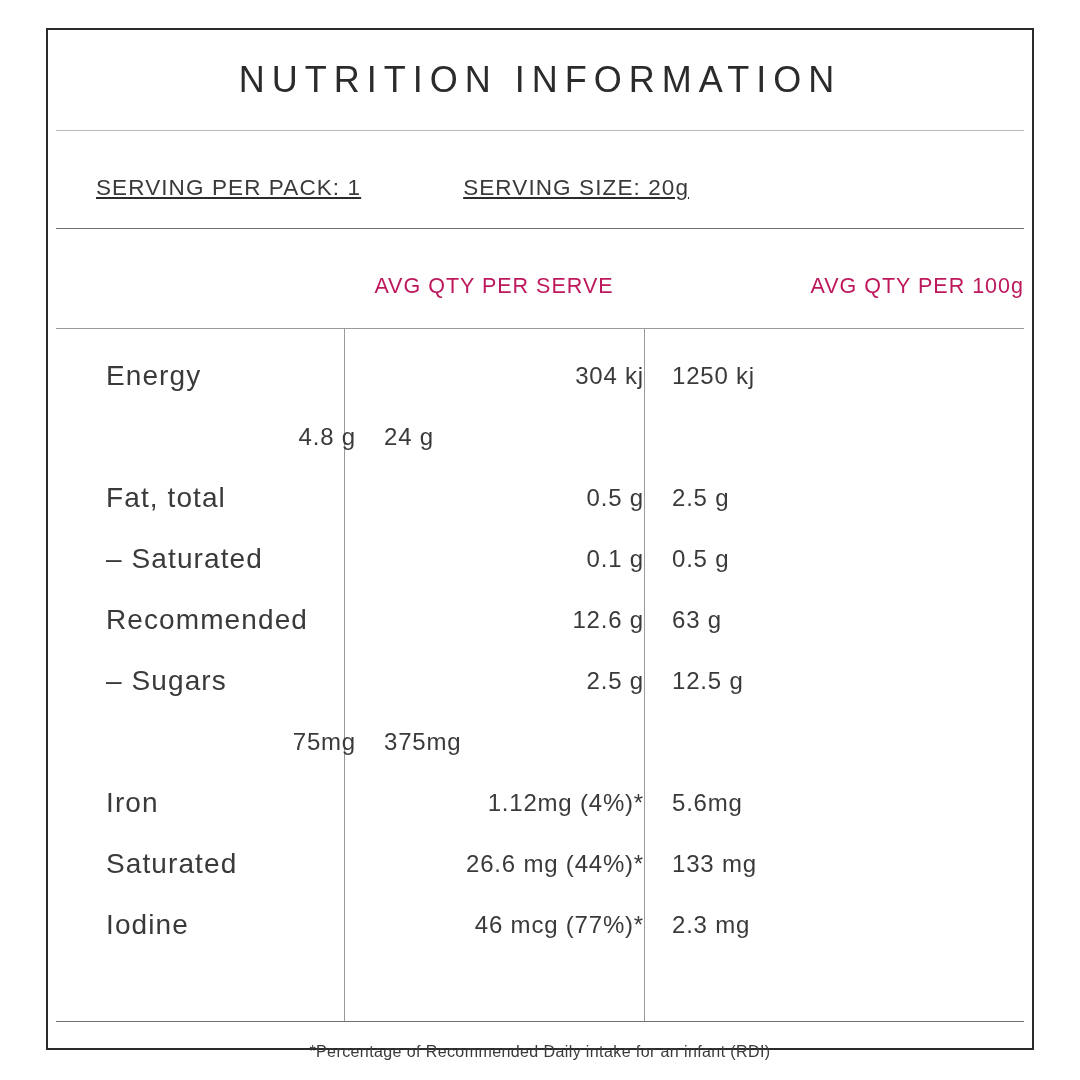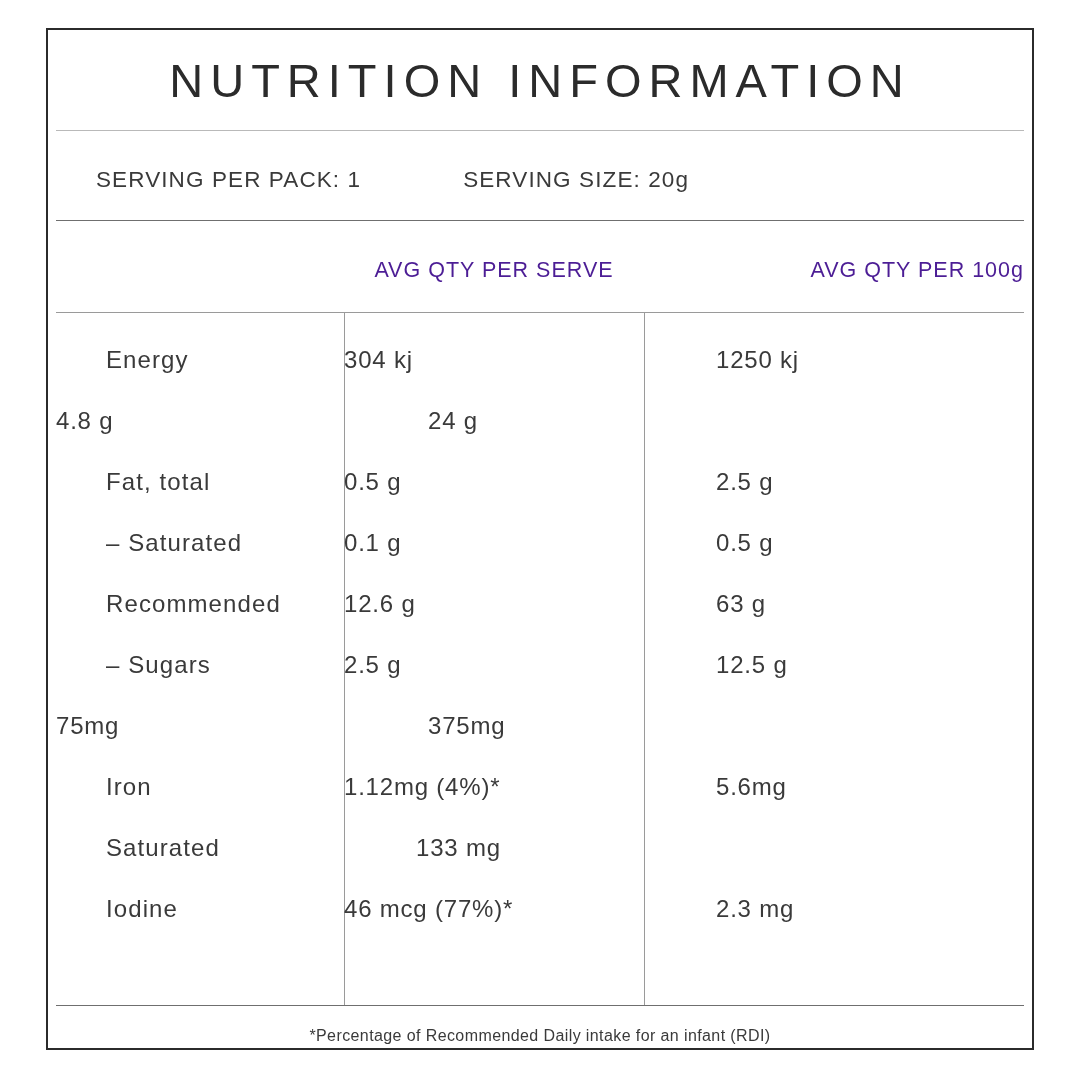--- a/index.html
+++ b/index.html
@@ -29,36 +29,37 @@
   
   .title-row {
     height: 100px;
     display: flex;
     align-items: center;
     justify-content: center;
     border-bottom: 1.5px solid #b9b9b9;
     margin: 0 8px;
   }
   .title {
-    font-size: 47px;
+    font-size: 36px;
     letter-spacing: 7px;
     font-weight: 400;
     color: #2b2b2b;
     white-space: nowrap;
   }
 
   
   .serving-row {
     height: 82px;
     display: flex;
     align-items: center;
     border-bottom: 1.5px solid #6f6f6f;
-    margin: 8px 8px;
+    margin: 16px 8px;
     padding-left: 40px;
     box-sizing: border-box;
+    text-decoration: underline;
   }
   .serving-text {
     font-size: 22.5px;
     letter-spacing: 1.1px;
     color: #3a3a3a;
     white-space: nowrap;
   }
   .serving-gap { width: 102px; }
 
   
@@ -76,21 +77,21 @@
     flex: none;
     text-align: center;
   }
   .col-100 {
     flex: 1;
     text-align: right;
   }
   .head-label {
     font-size: 21.5px;
     letter-spacing: 1.0px;
-    color: #4c1d95;
+    color: #be185d;
     white-space: nowrap;
   }
 
   
   .body-area {
     position: relative;
     margin: 0 8px;
     height: 692px;
     box-sizing: border-box;
   }
@@ -111,37 +112,37 @@
   .row {
     display: flex;
     align-items: center;
     height: 61px;
   }
   .cell-name {
     width: 288px;
     flex: none;
     padding-left: 50px;
     box-sizing: border-box;
-    font-size: 24px;
+    font-size: 28px;
     letter-spacing: 1.1px;
     color: #3a3a3a;
     white-space: nowrap;
   }
   .cell-serve {
     width: 300px;
     flex: none;
-    text-align: left;
+    text-align: right;
     font-size: 24px;
     letter-spacing: 0.8px;
     color: #3a3a3a;
     white-space: nowrap;
   }
   .cell-100 {
     flex: 1;
-    padding-left: 72px;
+    padding-left: 28px;
     box-sizing: border-box;
     font-size: 24px;
     letter-spacing: 0.8px;
     color: #3a3a3a;
     white-space: nowrap;
   }
 
   
   .foot-row {
     height: 60px;
@@ -223,20 +224,21 @@
         <div class="cell-serve">75mg</div>
         <div class="cell-100">375mg</div>
       </div>
       <div class="row">
         <div class="cell-name">Iron</div>
         <div class="cell-serve">1.12mg (4%)*</div>
         <div class="cell-100">5.6mg</div>
       </div>
       <div class="row">
         <div class="cell-name">Saturated</div>
+        <div class="cell-serve">26.6 mg (44%)*</div>
         <div class="cell-100">133 mg</div>
       </div>
       <div class="row">
         <div class="cell-name">Iodine</div>
         <div class="cell-serve">46 mcg (77%)*</div>
         <div class="cell-100">2.3 mg</div>
       </div>
     </div>
   </div>
 

